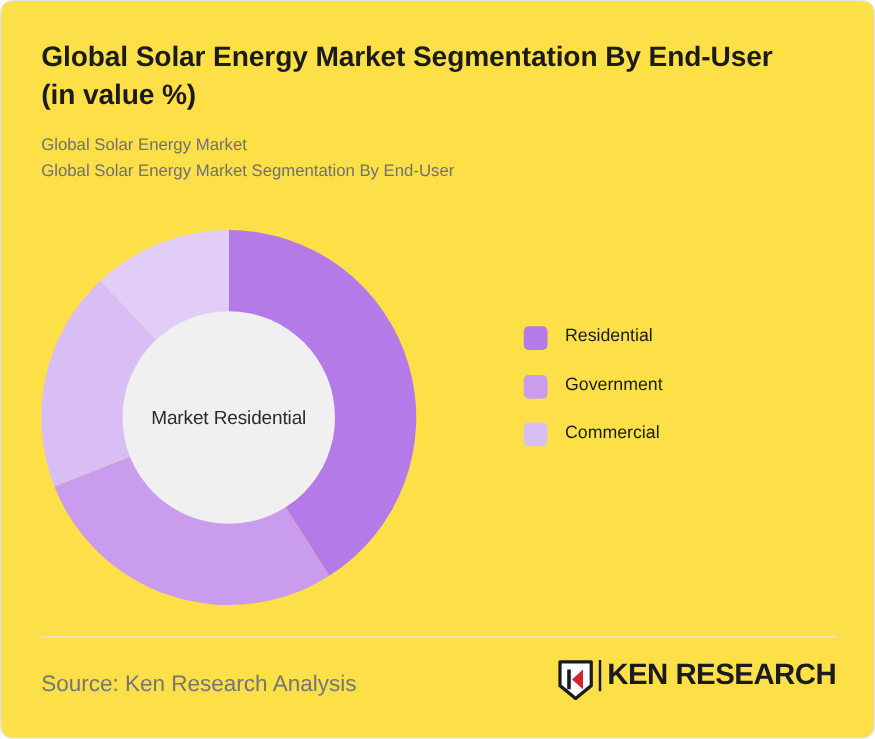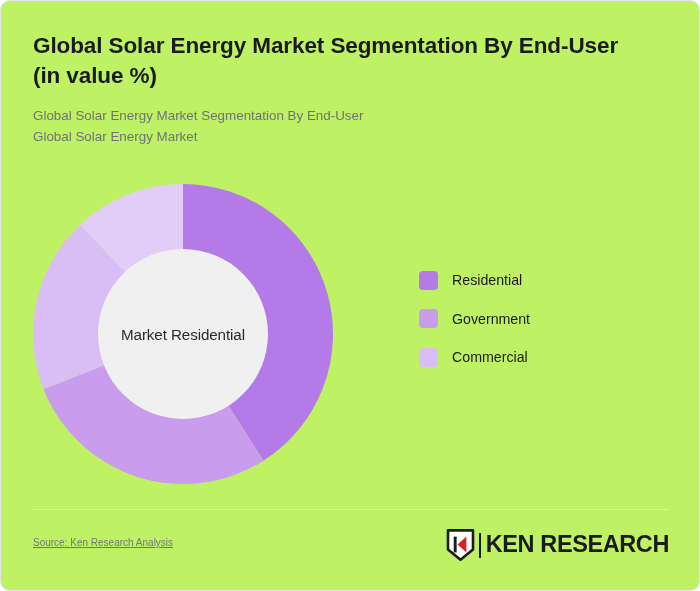--- a/index.html
+++ b/index.html
@@ -11,21 +11,21 @@
   body {
     font-family: "Liberation Sans", sans-serif;
     -webkit-font-smoothing: antialiased;
   }
 
   .card {
     position: relative;
     width: 700px;
     height: 591px;
     box-sizing: border-box;
-    background: #bef264;
+    background: #fde047;
     border: 1px solid #e4e4e6;
     border-radius: 10px;
     overflow: hidden;
   }
 
   
   .header {
     position: absolute;
     left: 32px;
     top: 30px;
@@ -89,21 +89,21 @@
 
   
   .legend {
     position: absolute;
     left: 418px;
     top: 100px;
     width: 250px;
   }
   .legend-item {
     display: flex;
-    align-items: center;
+    align-items: flex-start;
     height: 38.5px;
   }
   .legend-swatch {
     width: 19px;
     height: 19px;
     border-radius: 4px;
     flex: 0 0 auto;
   }
   .legend-label {
     margin-left: 14px;
@@ -125,31 +125,29 @@
     position: absolute;
     left: 32px;
     top: 508px;
     width: 636px;
     height: 60px;
   }
   .source-text {
     position: absolute;
     left: 0;
     top: 28px;
-    font-size: 10px;
+    font-size: 18px;
     color: #73757b;
-    text-decoration: underline;
   }
 
   .logo {
     position: absolute;
     right: 0;
     top: 19px;
     display: flex;
-    align-items: center;
     height: 34px;
   }
   .logo-mark {
     display: block;
     width: 29px;
     height: 32px;
     flex: 0 0 auto;
   }
   .logo-divider {
     width: 2px;
@@ -168,22 +166,22 @@
   }
 </style>
 </head>
 <body>
 
 <div class="card">
 
   <div class="header">
     <h1 class="chart-title">Global Solar Energy Market Segmentation By End-User (in value %)</h1>
     <div class="subtitle-block">
+      <div class="subtitle">Global Solar Energy Market</div>
       <div class="subtitle">Global Solar Energy Market Segmentation By End-User</div>
-      <div class="subtitle">Global Solar Energy Market</div>
     </div>
   </div>
 
   <div class="plot">
 
     <div class="donut-wrap">
       <svg class="donut-svg" viewBox="0 0 300 300">
         <g id="donut-slices">
             <path d="M 150 150 L 150 0 A 150 150 0 0 1 230.3740192468495 276.64918882530225 Z" fill="#b47ae8"></path>
             <path d="M 150 150 L 230.3740192468495 276.64918882530225 A 150 150 0 0 1 10.533527116762286 205.21868290270166 Z" fill="#c99ced"></path>

